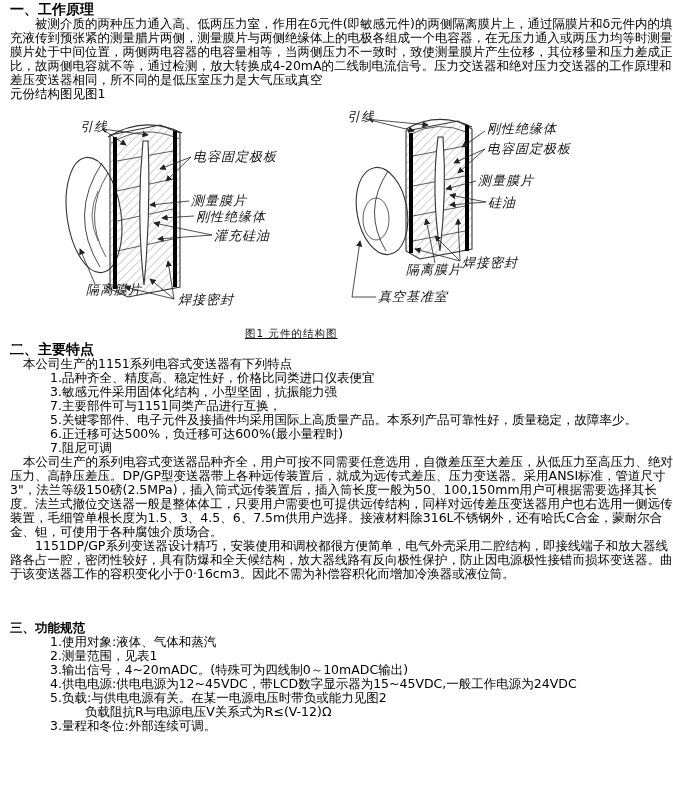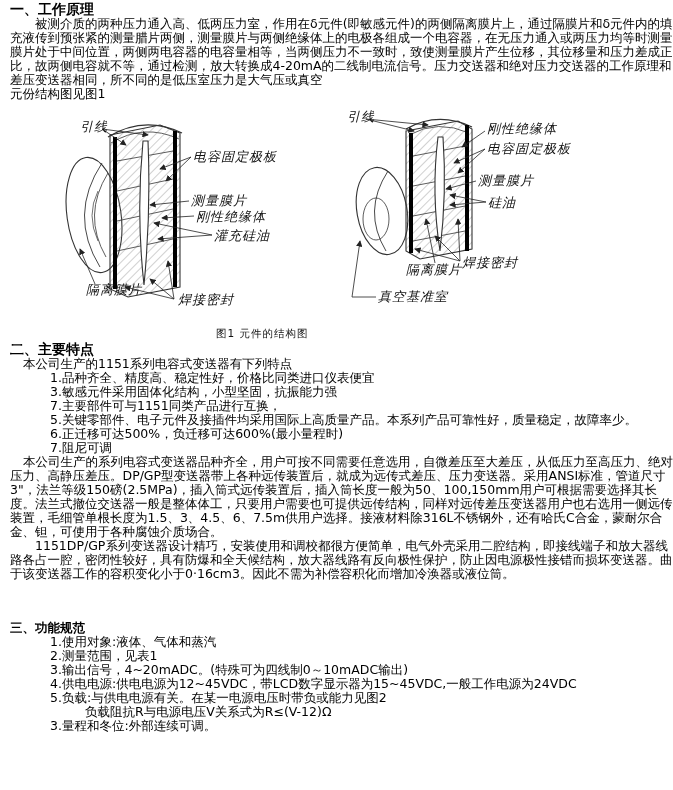--- a/index.html
+++ b/index.html
@@ -17,22 +17,22 @@
   .ind1{text-indent:13px;}
   .item{text-indent:40px;margin:0;}
   .subitem{text-indent:75px;margin:0;}
   .figure{position:relative;width:666px;height:240px;}
   .figure svg{position:absolute;left:0;top:0;}
   .fig-label{
     position:absolute;font-size:13px;line-height:11px;color:#111;
     white-space:nowrap;letter-spacing:1px;font-style:italic;
   }
   .fig-caption{
-    position:absolute;left:206px;top:225px;font-size:10.5px;color:#111;
-    letter-spacing:1px;white-space:nowrap;
+    position:absolute;left:235px;top:225px;font-size:10.5px;color:#111;
+    letter-spacing:1px;white-space:nowrap;text-decoration:underline;
   }
 </style>
 </head>
 <body>
 
 <div class="page">
 
   <p class="sec-heading">一、工作原理</p>
   <p class="ind2">被测介质的两种压力通入高、低两压力室，作用在δ元件(即敏感元件)的两侧隔离膜片上，通过隔膜片和δ元件内的填充液传到预张紧的测量腊片两侧，测量膜片与两侧绝缘体上的电极各组成一个电容器，在无压力通入或两压力均等时测量膜片处于中间位置，两侧两电容器的电容量相等，当两侧压力不一致时，致使测量膜片产生位移，其位移量和压力差成正比，故两侧电容就不等，通过检测，放大转换成4-20mA的二线制电流信号。压力交送器和绝对压力交送器的工作原理和差压变送器相同，所不同的是低压室压力是大气压或真空</p>
   <p>元份结构图见图1</p>

